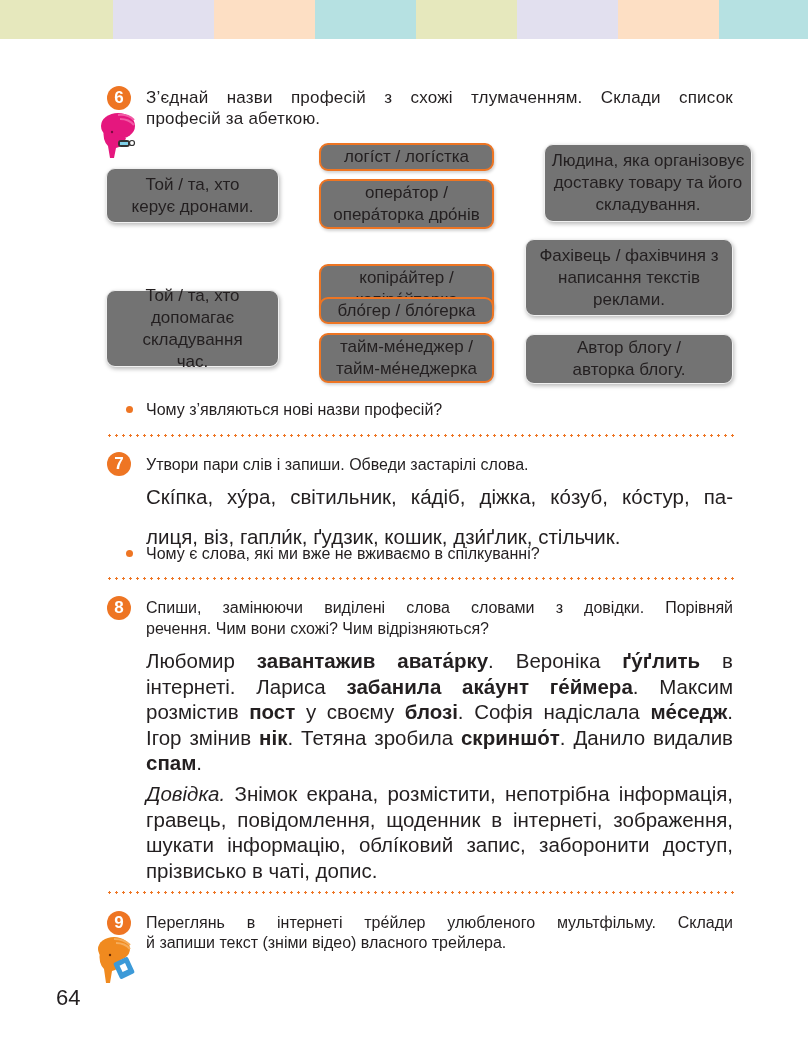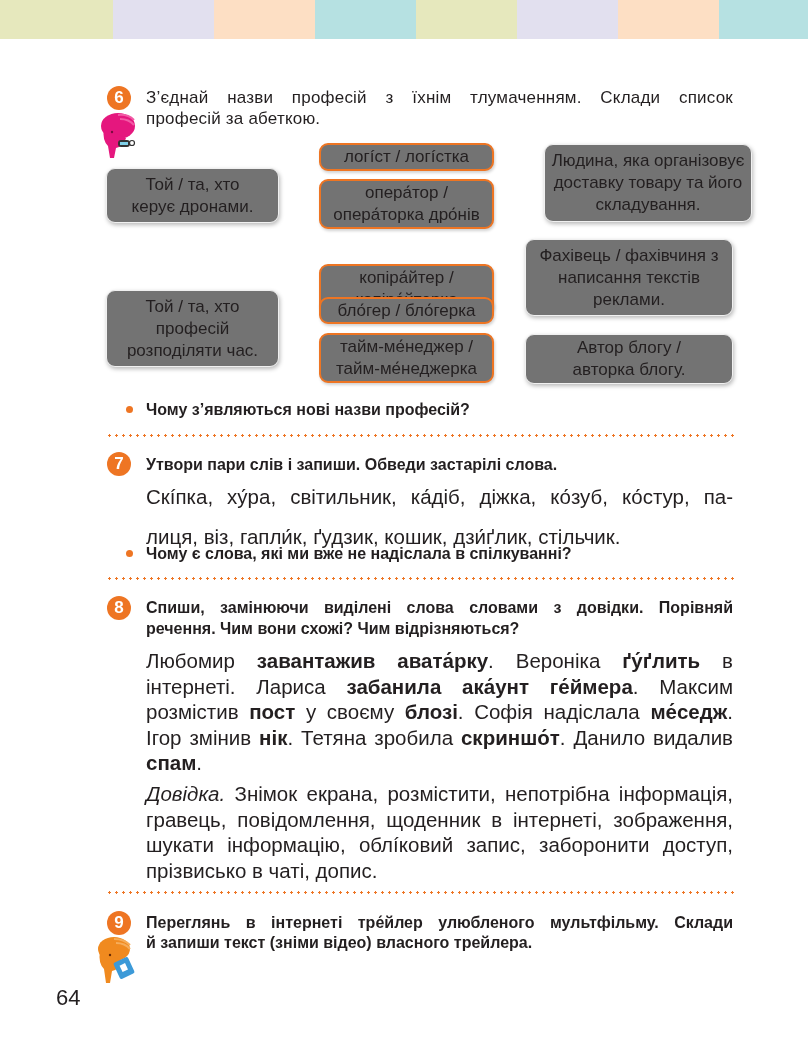--- a/index.html
+++ b/index.html
@@ -11,21 +11,21 @@
            color:#fff; font-weight:bold; font-size:17px; text-align:center; line-height:24px;
            font-family:"Liberation Sans", sans-serif; }
   .task-text { position:absolute; font-size:17px; line-height:21px; text-align:justify;
                letter-spacing:0.2px; }
   .box { position:absolute; background:#737373; border-radius:9px; text-align:center;
          font-size:17px; line-height:22px; display:flex; align-items:center; justify-content:center;
          box-sizing:border-box; }
   .box.def { box-shadow: 1px 2px 4px rgba(0,0,0,0.28); border:1px solid #f0f0f0; }
   .box.prof { border:2px solid #ee7523; box-shadow: 1px 2px 3px rgba(0,0,0,0.18); }
   .bullet { position:absolute; width:7px; height:7px; border-radius:50%; background:#ee7523; }
-  .q { position:absolute; font-size:16px; line-height:20px;font-weight:bold; }
+  .q { position:absolute; font-size:16px; line-height:20px; }
   .dots { position:absolute; left:106px; width:630px; height:3px;
           background-image: radial-gradient(circle, #ee7523 1.1px, transparent 1.4px);
           background-size:7px 3px; background-repeat:repeat-x; }
   .big { position:absolute; font-size:20.5px; line-height:25.5px; text-align:justify; text-align-last:left; }
   .big b { font-weight:bold; }
   .mascot { position:absolute; }
   .pagenum { position:absolute; left:56px; top:985px; font-size:22px; }
 </style>
 </head>
 <body>
@@ -46,28 +46,28 @@
   <svg class="mascot" style="left:98px; top:110px;" width="42" height="50" viewBox="0 0 42 50">
     <ellipse cx="20" cy="16" rx="17" ry="13" fill="#e5177e"></ellipse>
     <path d="M6 18 Q4 30 10 36 L12 48 L16 48 L18 38 Q26 36 28 28 Z" fill="#e5177e"></path>
     <path d="M20 5 Q30 4 36 10" stroke="#f25aa5" stroke-width="2" fill="none"></path>
     <path d="M22 9 Q31 9 36 15" stroke="#f25aa5" stroke-width="2" fill="none"></path>
     <circle cx="14" cy="22" r="1.2" fill="#7a0b3f"></circle>
     <rect x="20" y="30" width="12" height="7" rx="3" fill="#333"></rect>
     <rect x="22" y="32" width="8" height="3" fill="#7fd0e8"></rect>
     <circle cx="34" cy="33" r="2.5" fill="none" stroke="#333" stroke-width="1.2"></circle>
   </svg>
-  <div class="task-text" style="left:146px; top:87px; width:587px; text-align-last:justify;">З’єднай назви професій з їхнім тлумаченням. Склади список</div>
+  <div class="task-text" style="left:146px; top:87px; width:587px; text-align-last:justify;">З’єднай назви професій з схожі тлумаченням. Склади список</div>
   <div class="task-text" style="left:146px; top:108px; width:587px;">професій за абеткою.</div>
 
   <div class="box def" style="left:106px; top:168px; width:173px; height:55px;">
     <span style="width:130px; display:block;">Той / та, хто керує дронами.</span>
   </div>
   <div class="box def" style="left:106px; top:290px; width:173px; height:77px;">
-    <span style="width:135px; display:block;">Той / та, хто професій розподіляти час.</span>
+    <span style="width:135px; display:block;">Той / та, хто допомагає складування час.</span>
   </div>
 
   <div class="box prof" style="left:319px; top:143px; width:175px; height:28px;">
     <span>логíст / логíстка</span>
   </div>
   <div class="box prof" style="left:319px; top:179px; width:175px; height:50px;">
     <span style="width:160px; display:block;">опера́тор / опера́торка дро́нів</span>
   </div>
   <div class="box prof" style="left:319px; top:238px; width:175px; height:50px;margin-top:26px;">
     <span style="width:140px; display:block;">копіра́йтер / копіра́йтерка</span>
@@ -94,21 +94,21 @@
 </div>
 
 <div class="dots" style="top:434px;"></div>
 
 <div>
   <div class="badge" style="left:107px; top:452px;">7</div>
   <div class="q" style="left:146px; top:455px;">Утвори пари слів і запиши. Обведи застарілі слова.</div>
   <div class="big" style="left:146px; top:484px; width:587px; text-align-last:justify;">Скíпка, ху́ра, світильник, ка́діб, діжка, ко́зуб, ко́стур, па-</div>
   <div class="big" style="left:146px; top:509px; width:587px;margin-top:15px;">лиця, віз, гапли́к, ґудзик, кошик, дзи́ґлик, стільчик.</div>
   <div class="bullet" style="left:126px; top:550px;"></div>
-  <div class="q" style="left:146px; top:544px;">Чому є слова, які ми вже не надіслала в спілкуванні?</div>
+  <div class="q" style="left:146px; top:544px;">Чому є слова, які ми вже не вживаємо в спілкуванні?</div>
 </div>
 
 <div class="dots" style="top:577px;"></div>
 
 <div>
   <div class="badge" style="left:107px; top:596px;">8</div>
   <div class="q" style="left:146px; top:598px; width:587px; text-align:justify; text-align-last:justify;">Спиши, замінюючи виділені слова словами з довідки. Порівняй</div>
   <div class="q" style="left:146px; top:619px;">речення. Чим вони схожі? Чим відрізняються?</div>
   <div class="big" id="t8text" style="left:146px; top:648px; width:587px;"><span>Любомир </span><b>завантажив авата́рку</b><span>. Вероніка </span><b>ґу́ґлить</b><span> в інтернеті. Лариса </span><b>забанила ака́унт ге́ймера</b><span>. Максим розмістив </span><b>пост</b><span> у своєму </span><b>блозі</b><span>. Софія надіслала </span><b>ме́седж</b><span>. Ігор змінив </span><b>нік</b><span>. Тетяна зробила </span><b>скриншо́т</b><span>. Данило видалив </span><b>спам</b><span>.</span></div>
   <div class="big" style="left:146px; top:781px; width:587px;">

